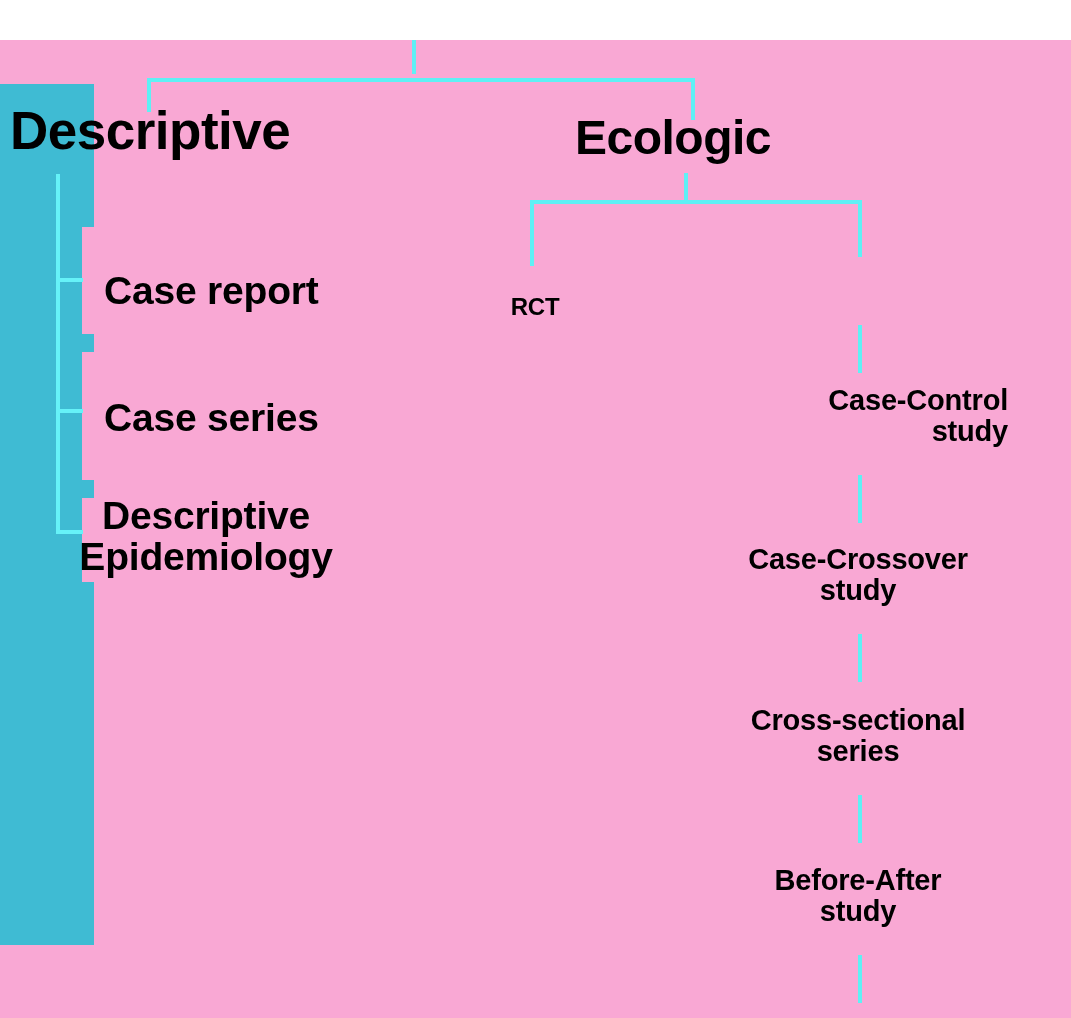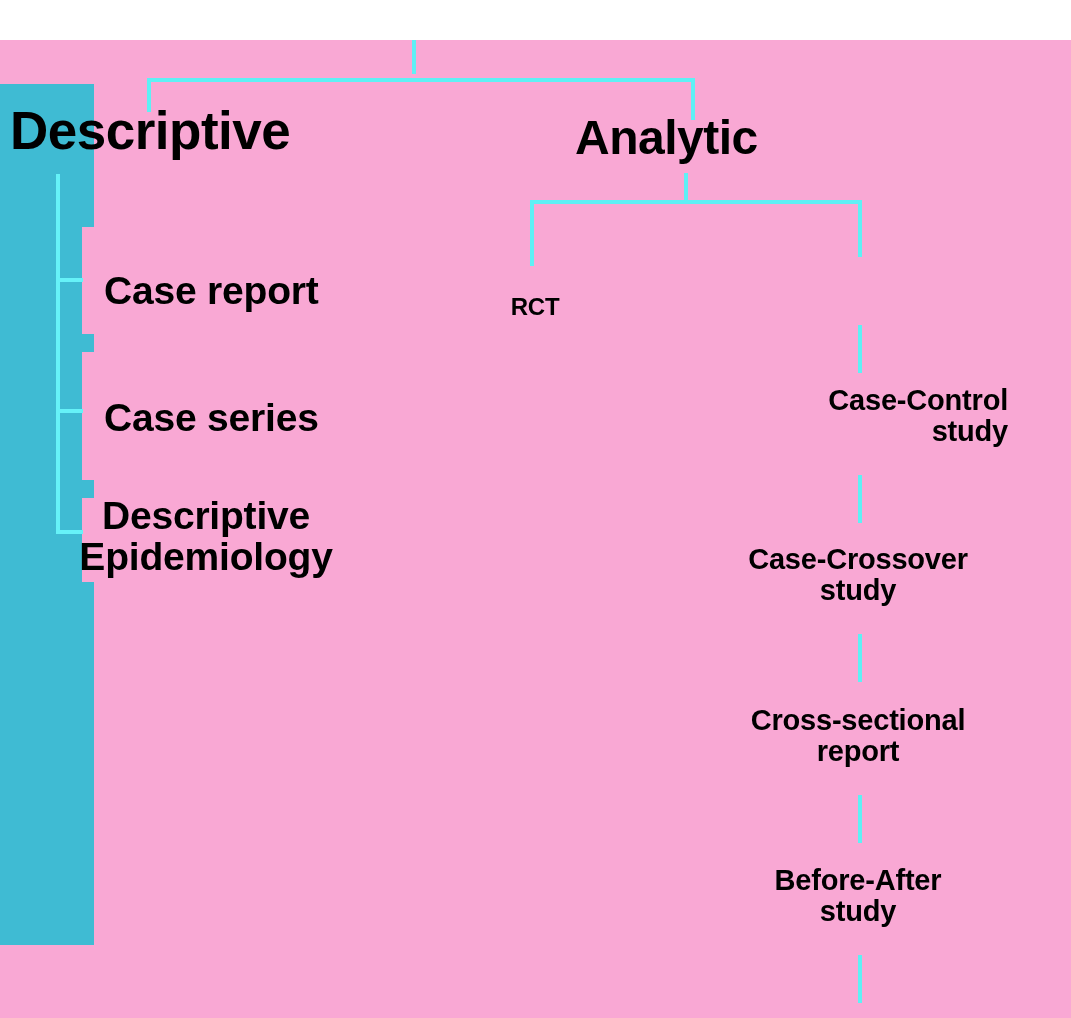--- a/index.html
+++ b/index.html
@@ -101,38 +101,38 @@
   <div class="vline" style="left:530px; top:160px; height:66px;"></div>
   <div class="vline" style="left:858px; top:160px; height:57px;"></div>
 
   <div class="vline" style="left:858px; top:285px; height:48px;"></div>
   <div class="vline" style="left:858px; top:435px; height:48px;"></div>
   <div class="vline" style="left:858px; top:594px; height:48px;"></div>
   <div class="vline" style="left:858px; top:755px; height:48px;"></div>
   <div class="vline" style="left:858px; top:915px; height:48px;"></div>
 
   <div class="heading h-descriptive">Descriptive</div>
-  <div class="heading h-analytic">Analytic</div>
+  <div class="heading h-analytic">Ecologic</div>
 
   <div class="node-label left-label" style="left:104px; top:230px; width:248px; text-align:left;">Case report</div>
 
   <div class="node-label left-label" style="left:104px; top:357px; width:248px; text-align:left;">Case series</div>
 
   <div class="node-label left-label" style="left:56px; top:455px; width:300px; text-align:center;">Descriptive
 Epidemiology</div>
 
   <div class="node-label rct-label" style="left:440px; top:254px; width:190px;">RCT</div>
 
 
   <div class="node-label right-label" style="left:708px; top:345px; width:300px;text-align:right;">Case-Control
 study</div>
 
   <div class="node-label right-label" style="left:698px; top:504px; width:320px;">Case-Crossover
 study</div>
 
   <div class="node-label right-label" style="left:708px; top:665px; width:300px;">Cross-sectional
-report</div>
+series</div>
 
   <div class="node-label right-label" style="left:708px; top:825px; width:300px;">Before-After
 study</div>
 
 
 </div>
 
 </body></html>

